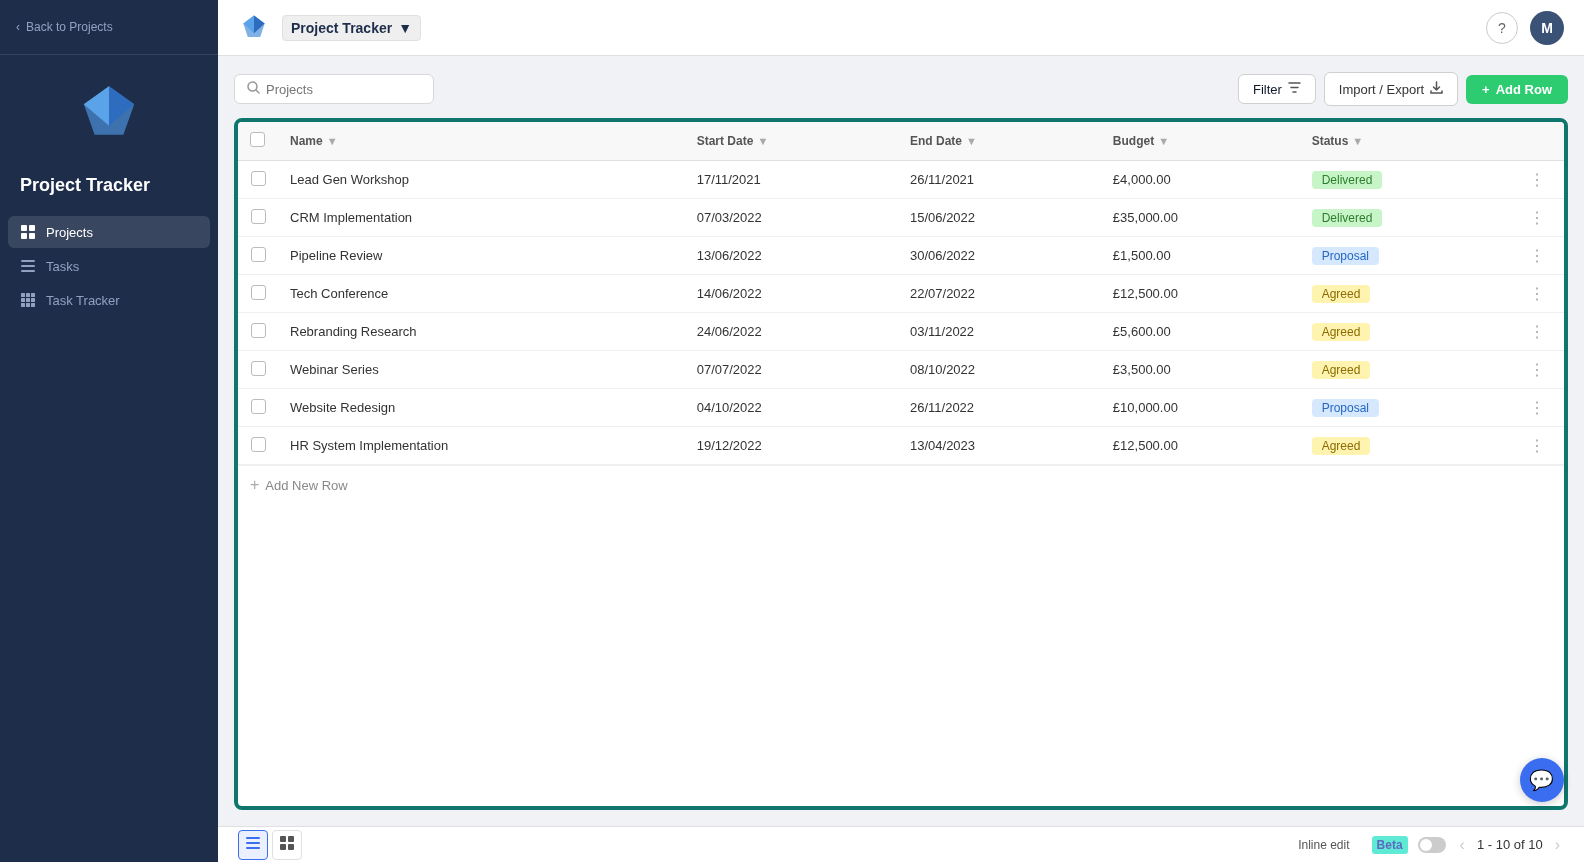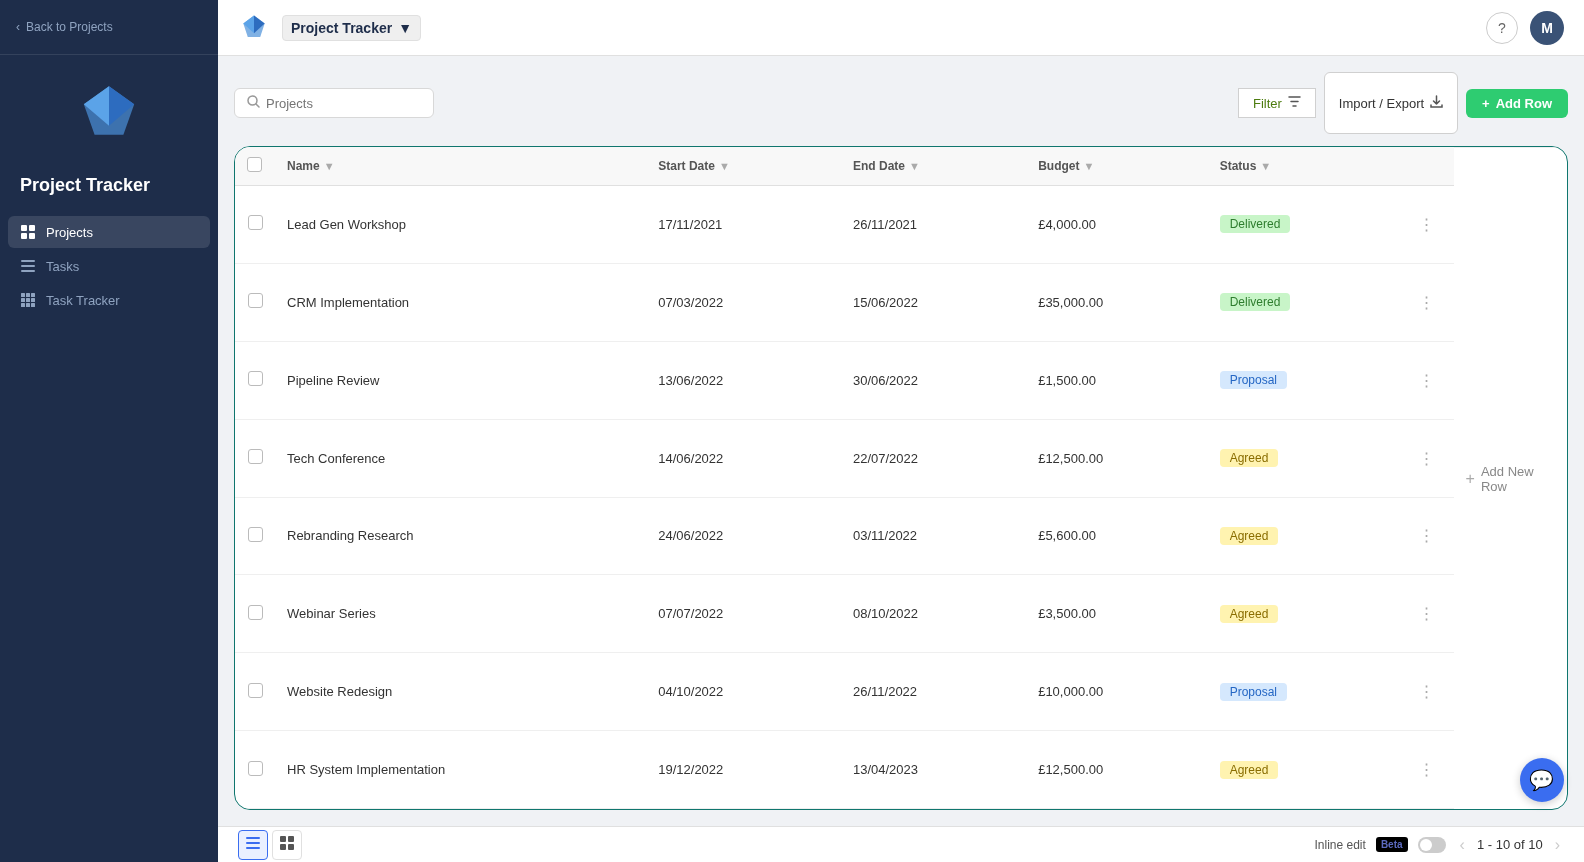--- a/index.html
+++ b/index.html
@@ -159,31 +159,31 @@
       display: flex;
       gap: 8px;
       align-items: center;
     }
     .filter-btn {
       display: flex;
       align-items: center;
       gap: 6px;
       padding: 6px 14px;
       border: 1px solid #d0d0d0;
-      border-radius: 0;
-      background: #fff;
-      cursor: pointer;
-      font-size: 13px;
-      color: #4d7c0f;
+      border-radius: 6px;
+      background: #fff;
+      cursor: pointer;
+      font-size: 13px;
+      color: #0f172a;
     }
     .import-export-btn {
       display: flex;
       align-items: center;
       gap: 6px;
-      padding: 22px 14px;
+      padding: 8px 14px;
       border: 1px solid #d0d0d0;
       border-radius: 6px;
       background: #fff;
       cursor: pointer;
       font-size: 13px;
       color: #333;
     }
     .add-row-btn {
       display: flex;
       align-items: center;
@@ -194,26 +194,26 @@
       border: none;
       cursor: pointer;
       font-size: 13px;
       font-weight: 600;
       color: #fff;
     }
 
     
     .table-container {
       background: #fff;
-      border-radius: 16px;
-      border: 1px solid #0f766e;
+      border-radius: 8px;
+      border: 4px solid #0f766e;
       overflow: hidden;
       flex: 1;
       display: flex;
-      flex-direction: row;
+      flex-direction: column;
     }
     table {
       width: 100%;
       border-collapse: collapse;
     }
     thead {
       background: #f8f8f8;
     }
     thead th {
       padding: 10px 12px;
@@ -298,26 +298,27 @@
       border: 1px solid #e0e0e0;
       background: #fff;
       display: flex; align-items: center; justify-content: center;
       cursor: pointer;
       color: #555;
     }
     .view-btn.active { background: #eaf0ff; border-color: #3a6df0; color: #3a6df0; }
     .bottom-spacer { flex: 1; }
     .inline-edit-label { font-size: 12px; color: #555; }
     .beta-badge {
-      font-size: 10px;
-      background: #000000;
+      font-size: 12px;
+      background: #5eead4;
       color: #5c6bc0;
       padding: 2px 5px;
       border-radius: 3px;
       font-weight: 600;
+      margin-left: 12px;
     }
     .toggle {
       width: 28px; height: 16px;
       background: #ccc;
       border-radius: 8px;
       position: relative;
       cursor: pointer;
     }
     .toggle::after {
       content: '';

